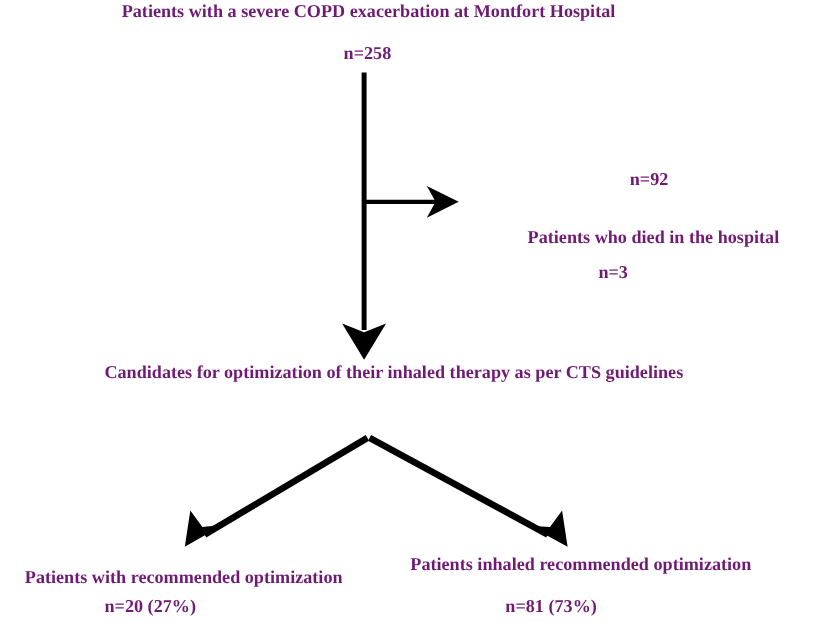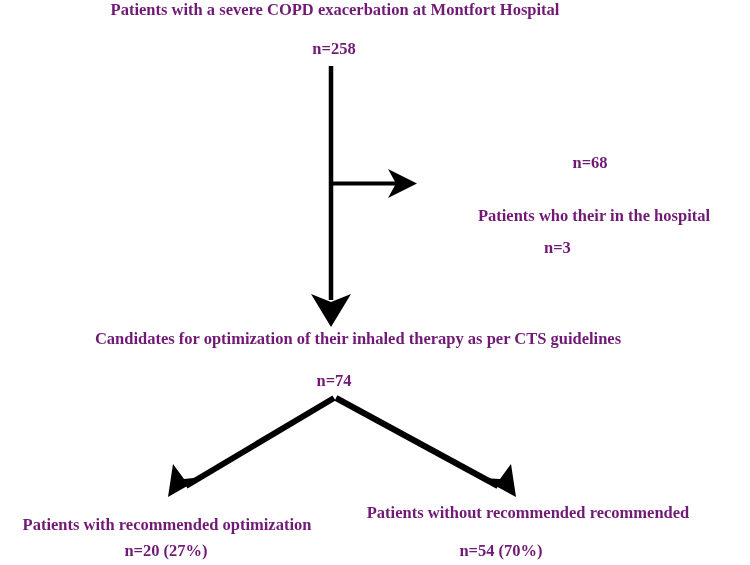--- a/index.html
+++ b/index.html
@@ -94,21 +94,20 @@
     left: 2px;
     top: 516px;
     width: 330px;
     text-align: center;
     font-size: 16.5px;
   }
   .t-n-with-opt {
     left: 95px;
     top: 542px;
     width: 142px;
-    text-align: center;
     font-size: 16.5px;
   }
   .t-without-opt {
     left: 348px;
     top: 504px;
     width: 360px;
     text-align: center;
     font-size: 16.5px;
   }
   .t-n-without-opt {
@@ -138,31 +137,30 @@
 
     <line x1="336" y1="398" x2="498" y2="486" stroke="#000000" stroke-width="6"></line>
     <polygon points="516,497 481,478 500,479 511,464" fill="#000000"></polygon>
   </svg>
 
   <div class="node-text t-title">Patients with a severe COPD exacerbation at Montfort Hospital</div>
 
   <div class="node-text t-n-total">n=258</div>
 
 
-  <div class="node-text t-n-maintained">n=68</div>
+  <div class="node-text t-n-maintained">n=92</div>
 
-  <div class="node-text t-died">Patients who their in the hospital</div>
+  <div class="node-text t-died">Patients who died in the hospital</div>
 
   <div class="node-text t-n-died">n=3</div>
 
   <div class="node-text t-candidates">Candidates for optimization of their inhaled therapy as per CTS guidelines</div>
 
-  <div class="node-text t-n-candidates">n=74</div>
 
   <div class="node-text t-with-opt">Patients with recommended optimization</div>
 
   <div class="node-text t-n-with-opt">n=20 (27%)</div>
 
-  <div class="node-text t-without-opt">Patients without recommended recommended</div>
+  <div class="node-text t-without-opt">Patients inhaled recommended optimization</div>
 
-  <div class="node-text t-n-without-opt">n=54 (70%)</div>
+  <div class="node-text t-n-without-opt">n=81 (73%)</div>
 
 </div>
 
 </body></html>

